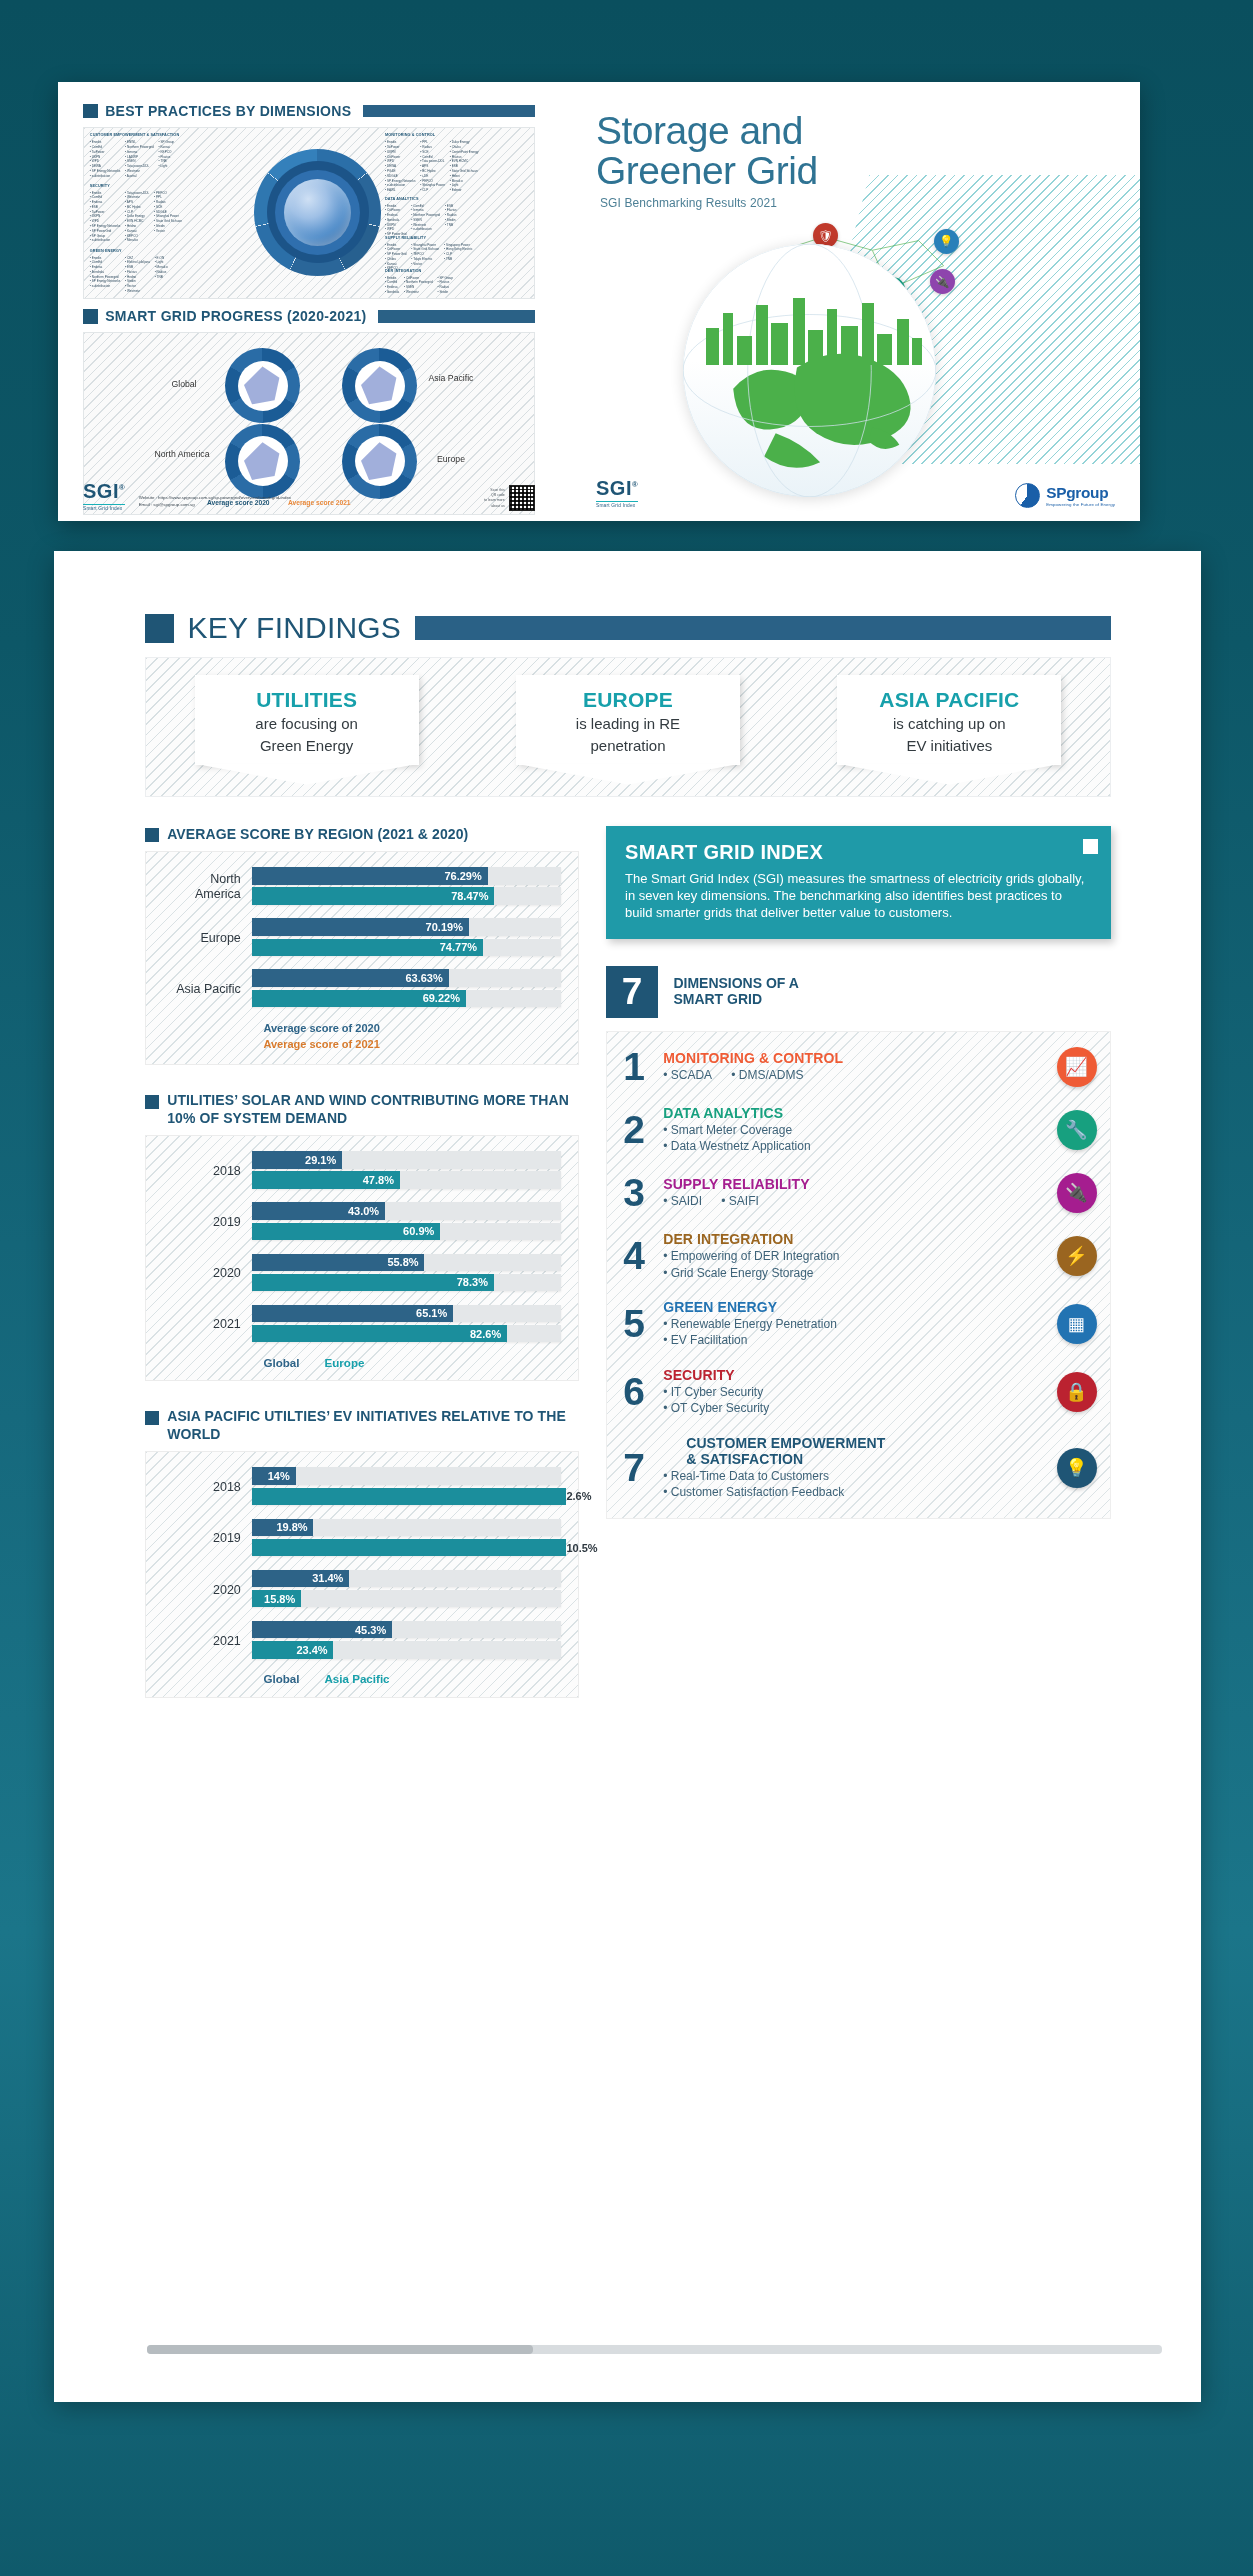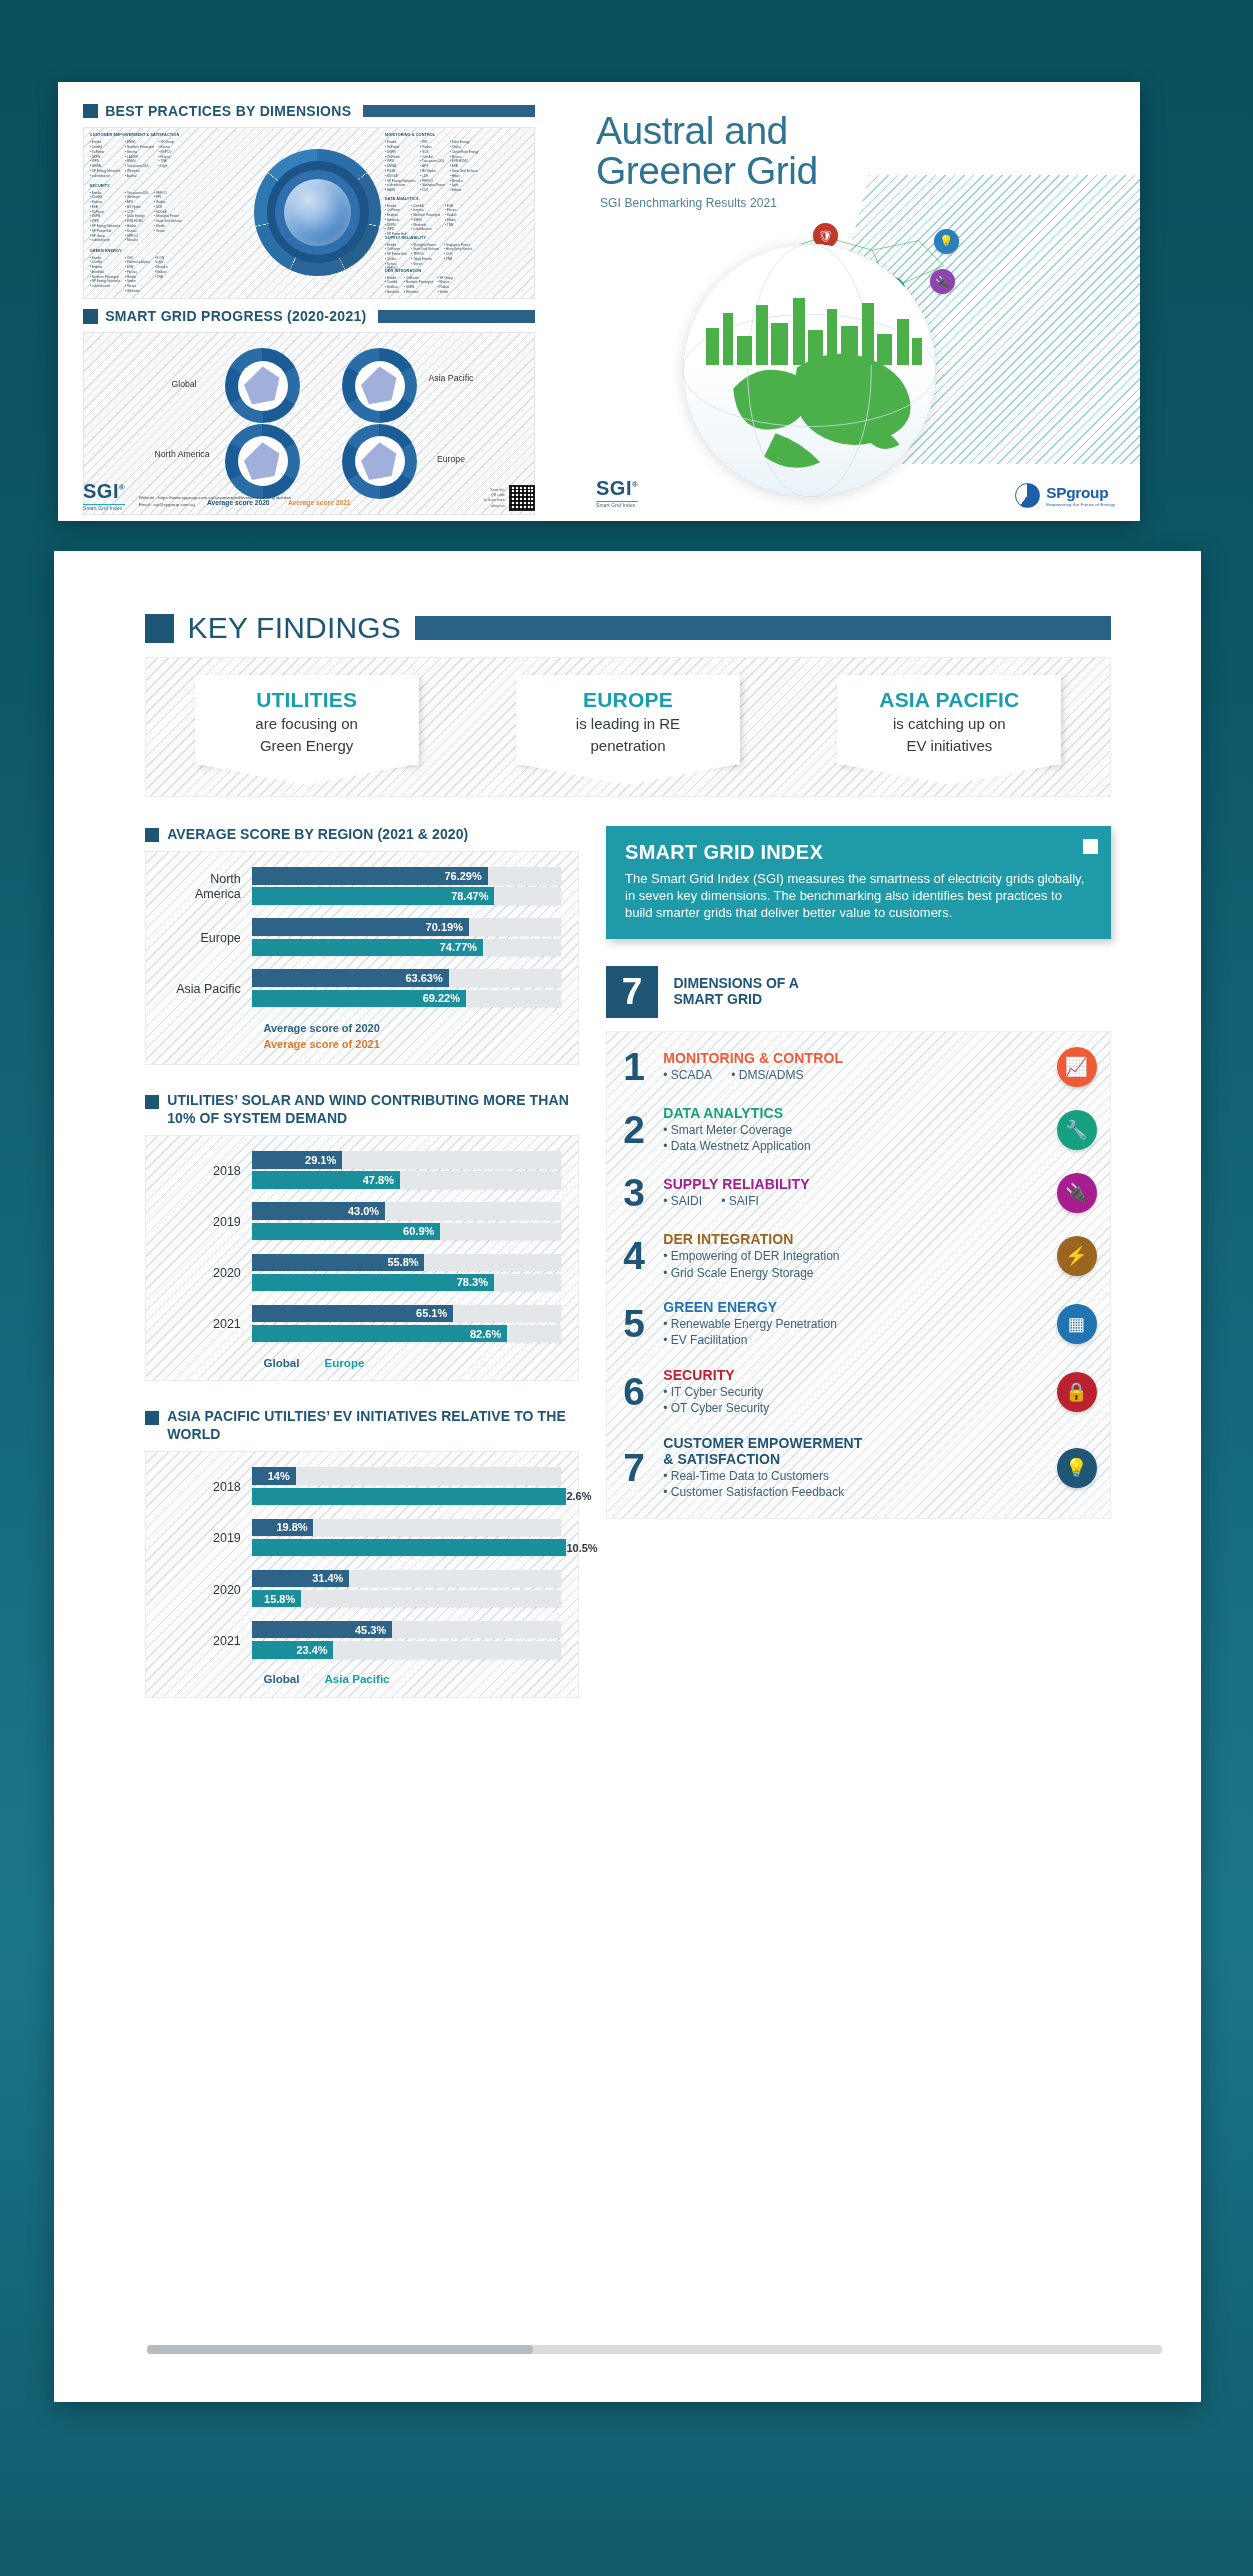--- a/index.html
+++ b/index.html
@@ -364,21 +364,21 @@
         <div class="qr-note">Scan this<br>QR code<br>to learn more<br>about us</div>
         <div class="qr"></div>
       </div>
     </div>
   </div>
 
   <div class="cover-right">
     <div class="cr-diag"></div>
 
     <div class="cr-title">
-      <div>Austral and</div>
+      <div>Storage and</div>
       <div>Greener Grid</div>
     </div>
     <div class="cr-sub">SGI Benchmarking Results 2021</div>
 
     <div class="cr-nodes">
       <svg width="241" height="87" style="position:absolute;left:0;top:0;" viewBox="0 0 250 90">
         <g stroke="#4bb04a" stroke-width="1" fill="none" opacity=".65">
           <path d="M20,58 L58,26 L108,10 L158,24 L206,14 L232,40"></path>
           <path d="M20,58 L72,66 L126,52 L176,64 L232,40"></path>
           <path d="M58,26 L72,66 M108,10 L126,52 M158,24 L176,64"></path>
@@ -709,21 +709,21 @@
                   <div>• <span>IT Cyber Security</span></div>
                   <div>• <span>OT Cyber Security</span></div>
                 </div>
             </div>
             <div class="dim-ic" style="background:#bb2230;">🔒</div>
           </div>
 
           <div class="dim-row">
             <div class="dim-n">7</div>
             <div class="dim-body">
-              <div class="dim-t" style="color:#1f5575; white-space:pre-line;">CUSTOMER EMPOWERMENT
+              <div class="dim-t" style="color:#1f5575; white-space:pre-line;margin-left:23px;">CUSTOMER EMPOWERMENT
 &amp; SATISFACTION</div>
               <div class="dim-b">
                   <div>• <span>Real-Time Data to Customers</span></div>
                   <div>• <span>Customer Satisfaction Feedback</span></div>
                 </div>
             </div>
             <div class="dim-ic" style="background:#1f5575;">💡</div>
           </div>
 
         </div>

